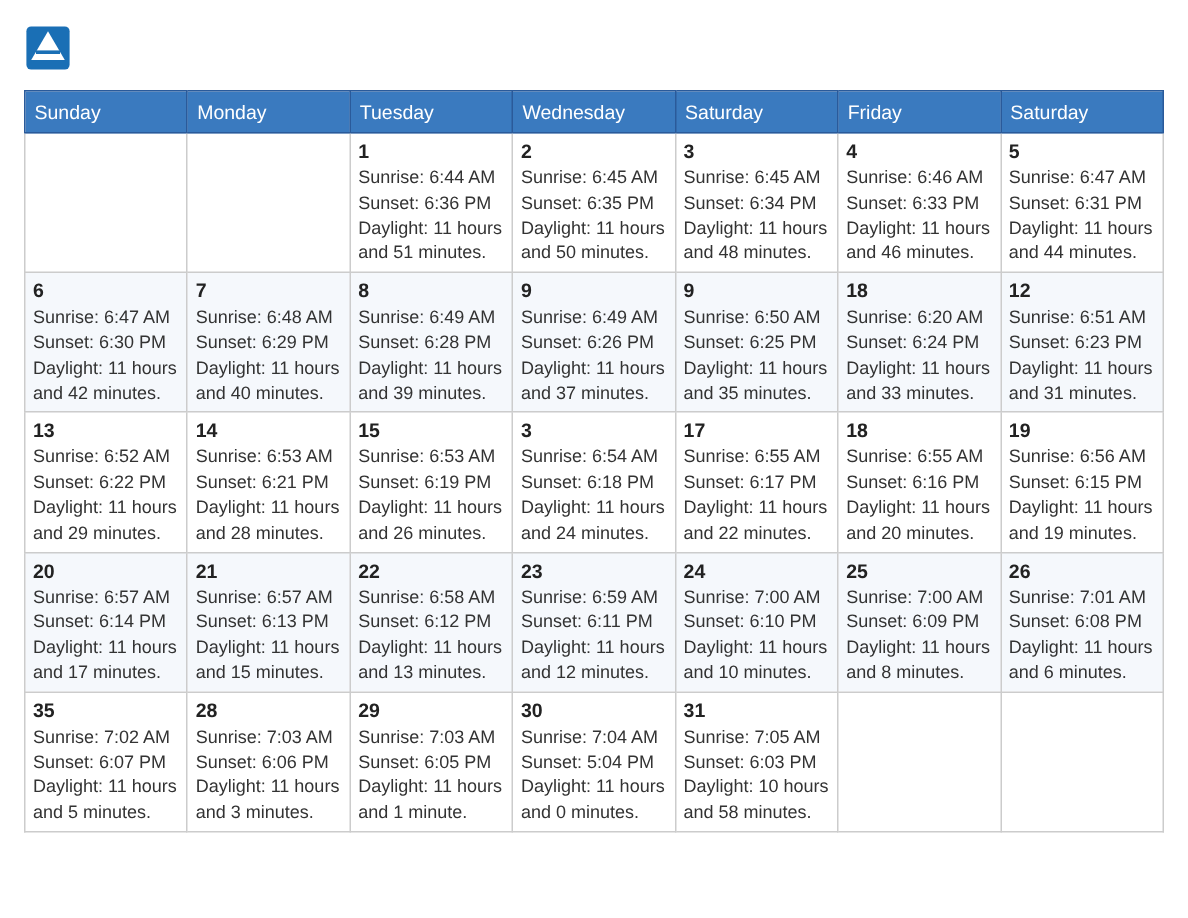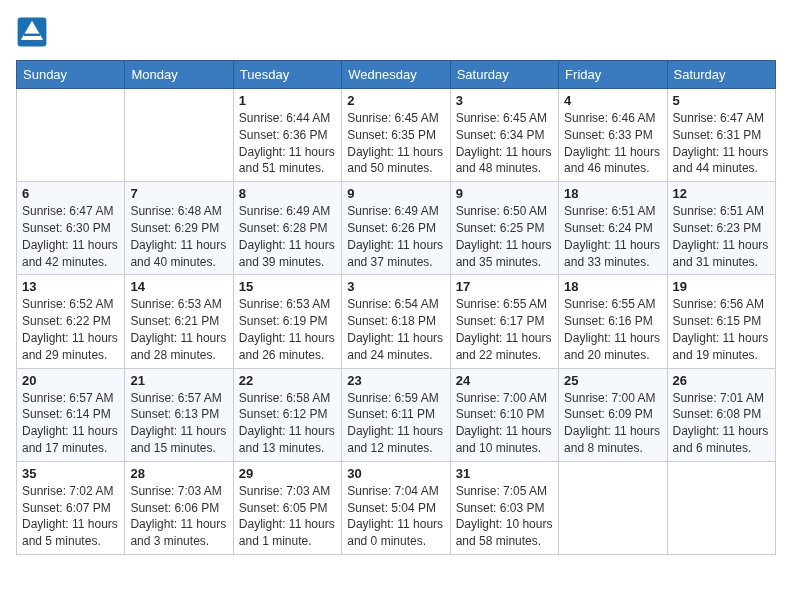--- a/index.html
+++ b/index.html
@@ -178,21 +178,21 @@
 Daylight: 11 hours and 37 minutes.</div>
         </td>
         <td>
           <div class="day-num">9</div>
           <div class="day-info">Sunrise: 6:50 AM
 Sunset: 6:25 PM
 Daylight: 11 hours and 35 minutes.</div>
         </td>
         <td>
           <div class="day-num">18</div>
-          <div class="day-info">Sunrise: 6:51 AM
+          <div class="day-info">Sunrise: 6:20 AM
 Sunset: 6:24 PM
 Daylight: 11 hours and 33 minutes.</div>
         </td>
         <td>
           <div class="day-num">12</div>
           <div class="day-info">Sunrise: 6:51 AM
 Sunset: 6:23 PM
 Daylight: 11 hours and 31 minutes.</div>
         </td>
       </tr>

